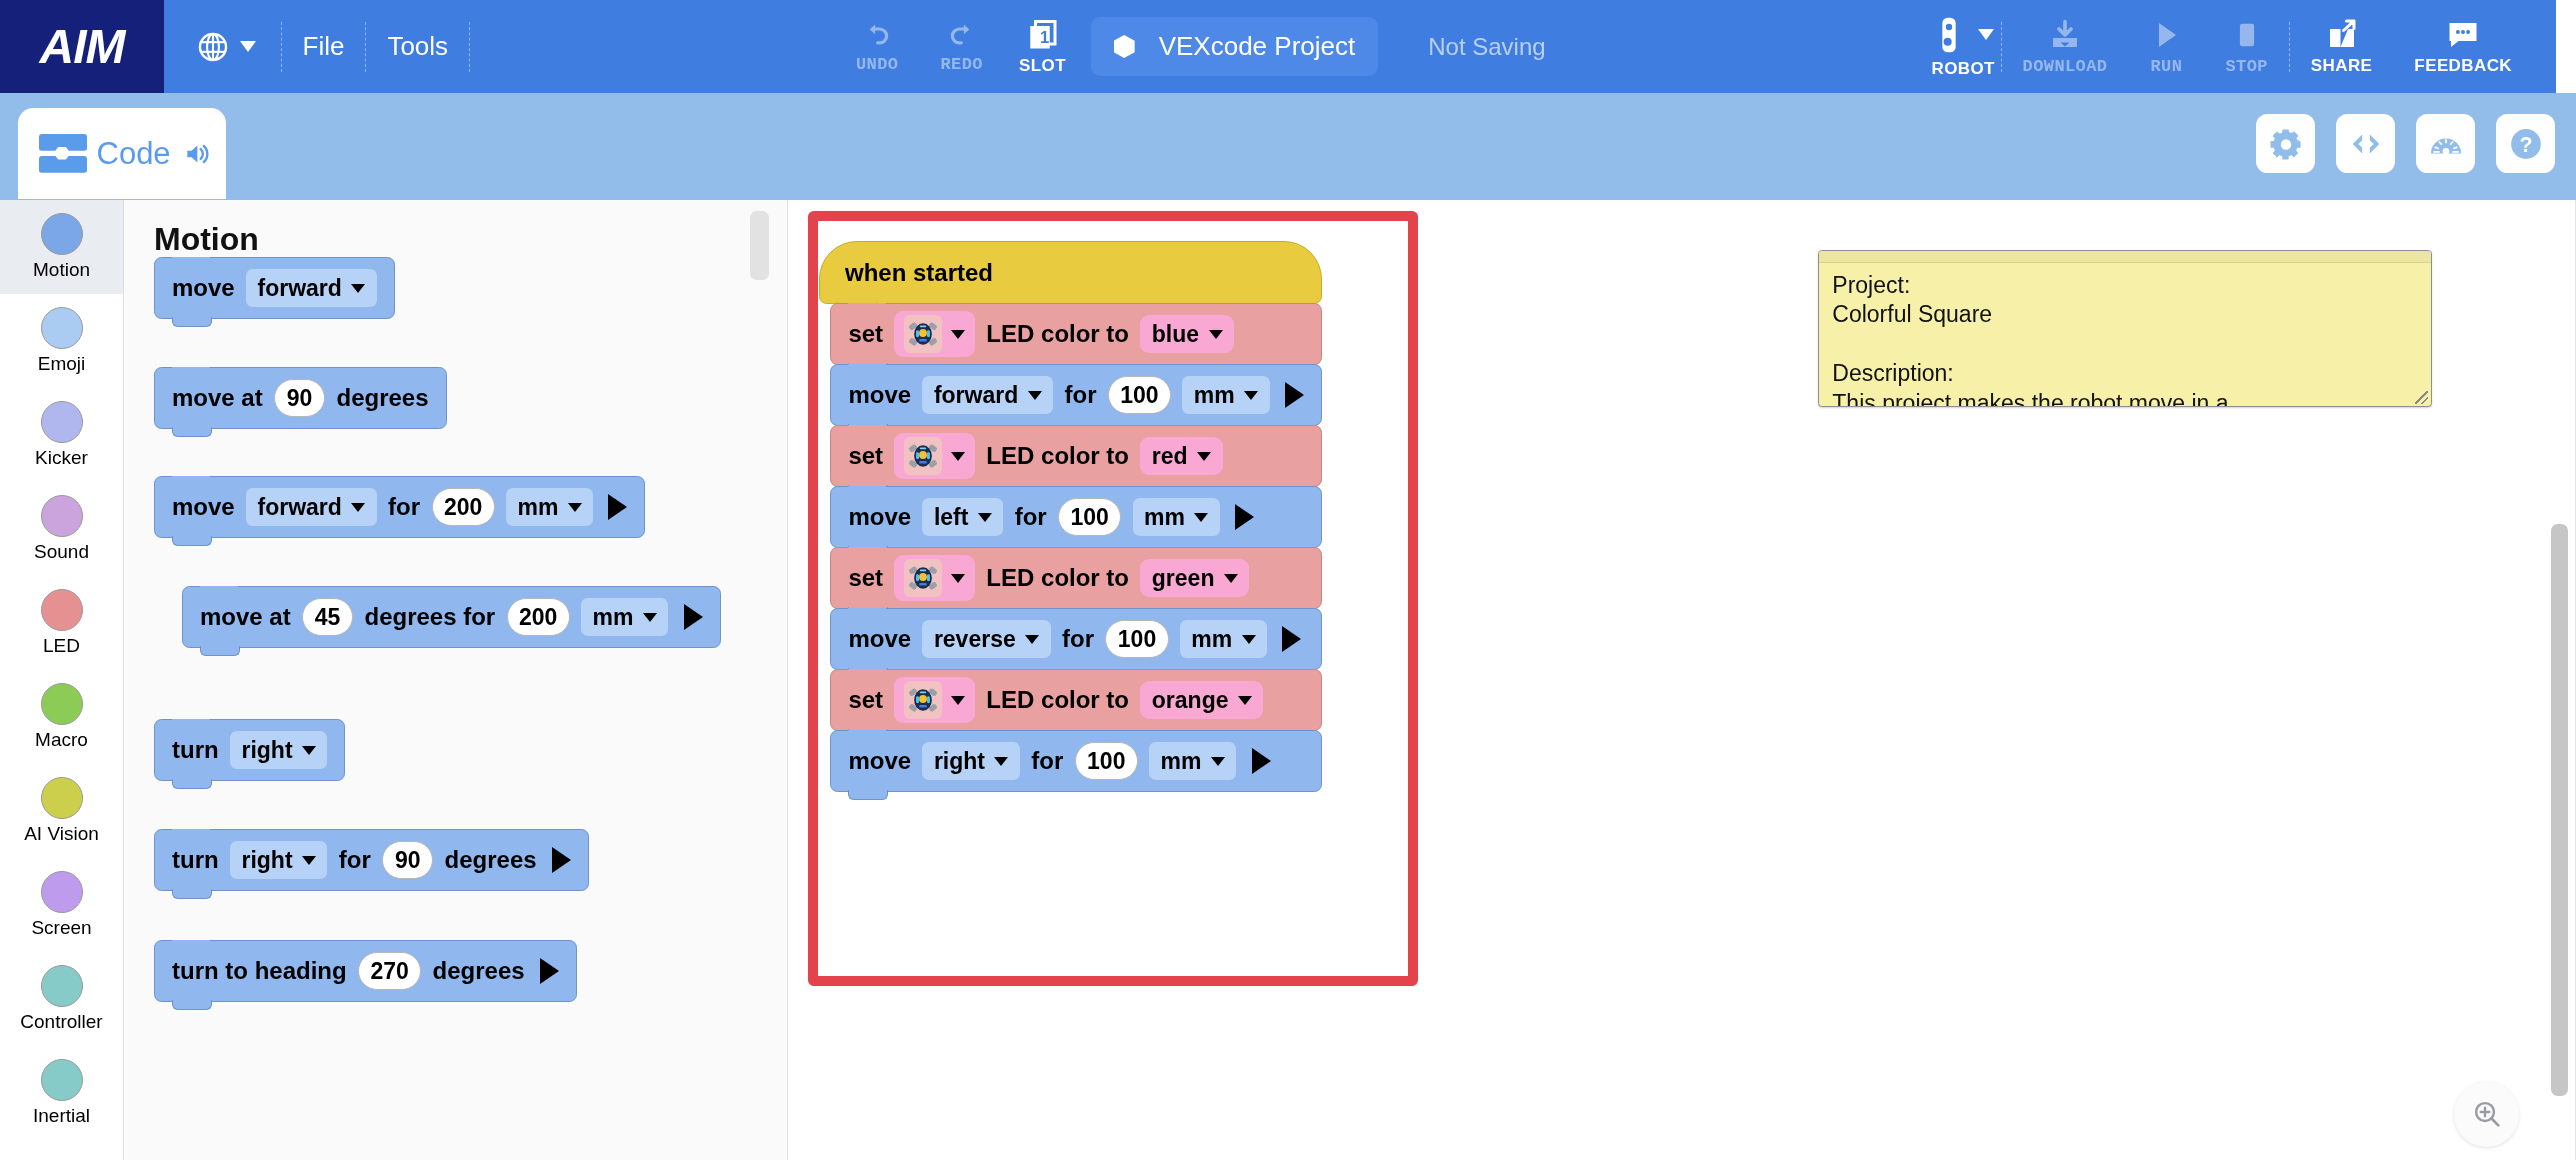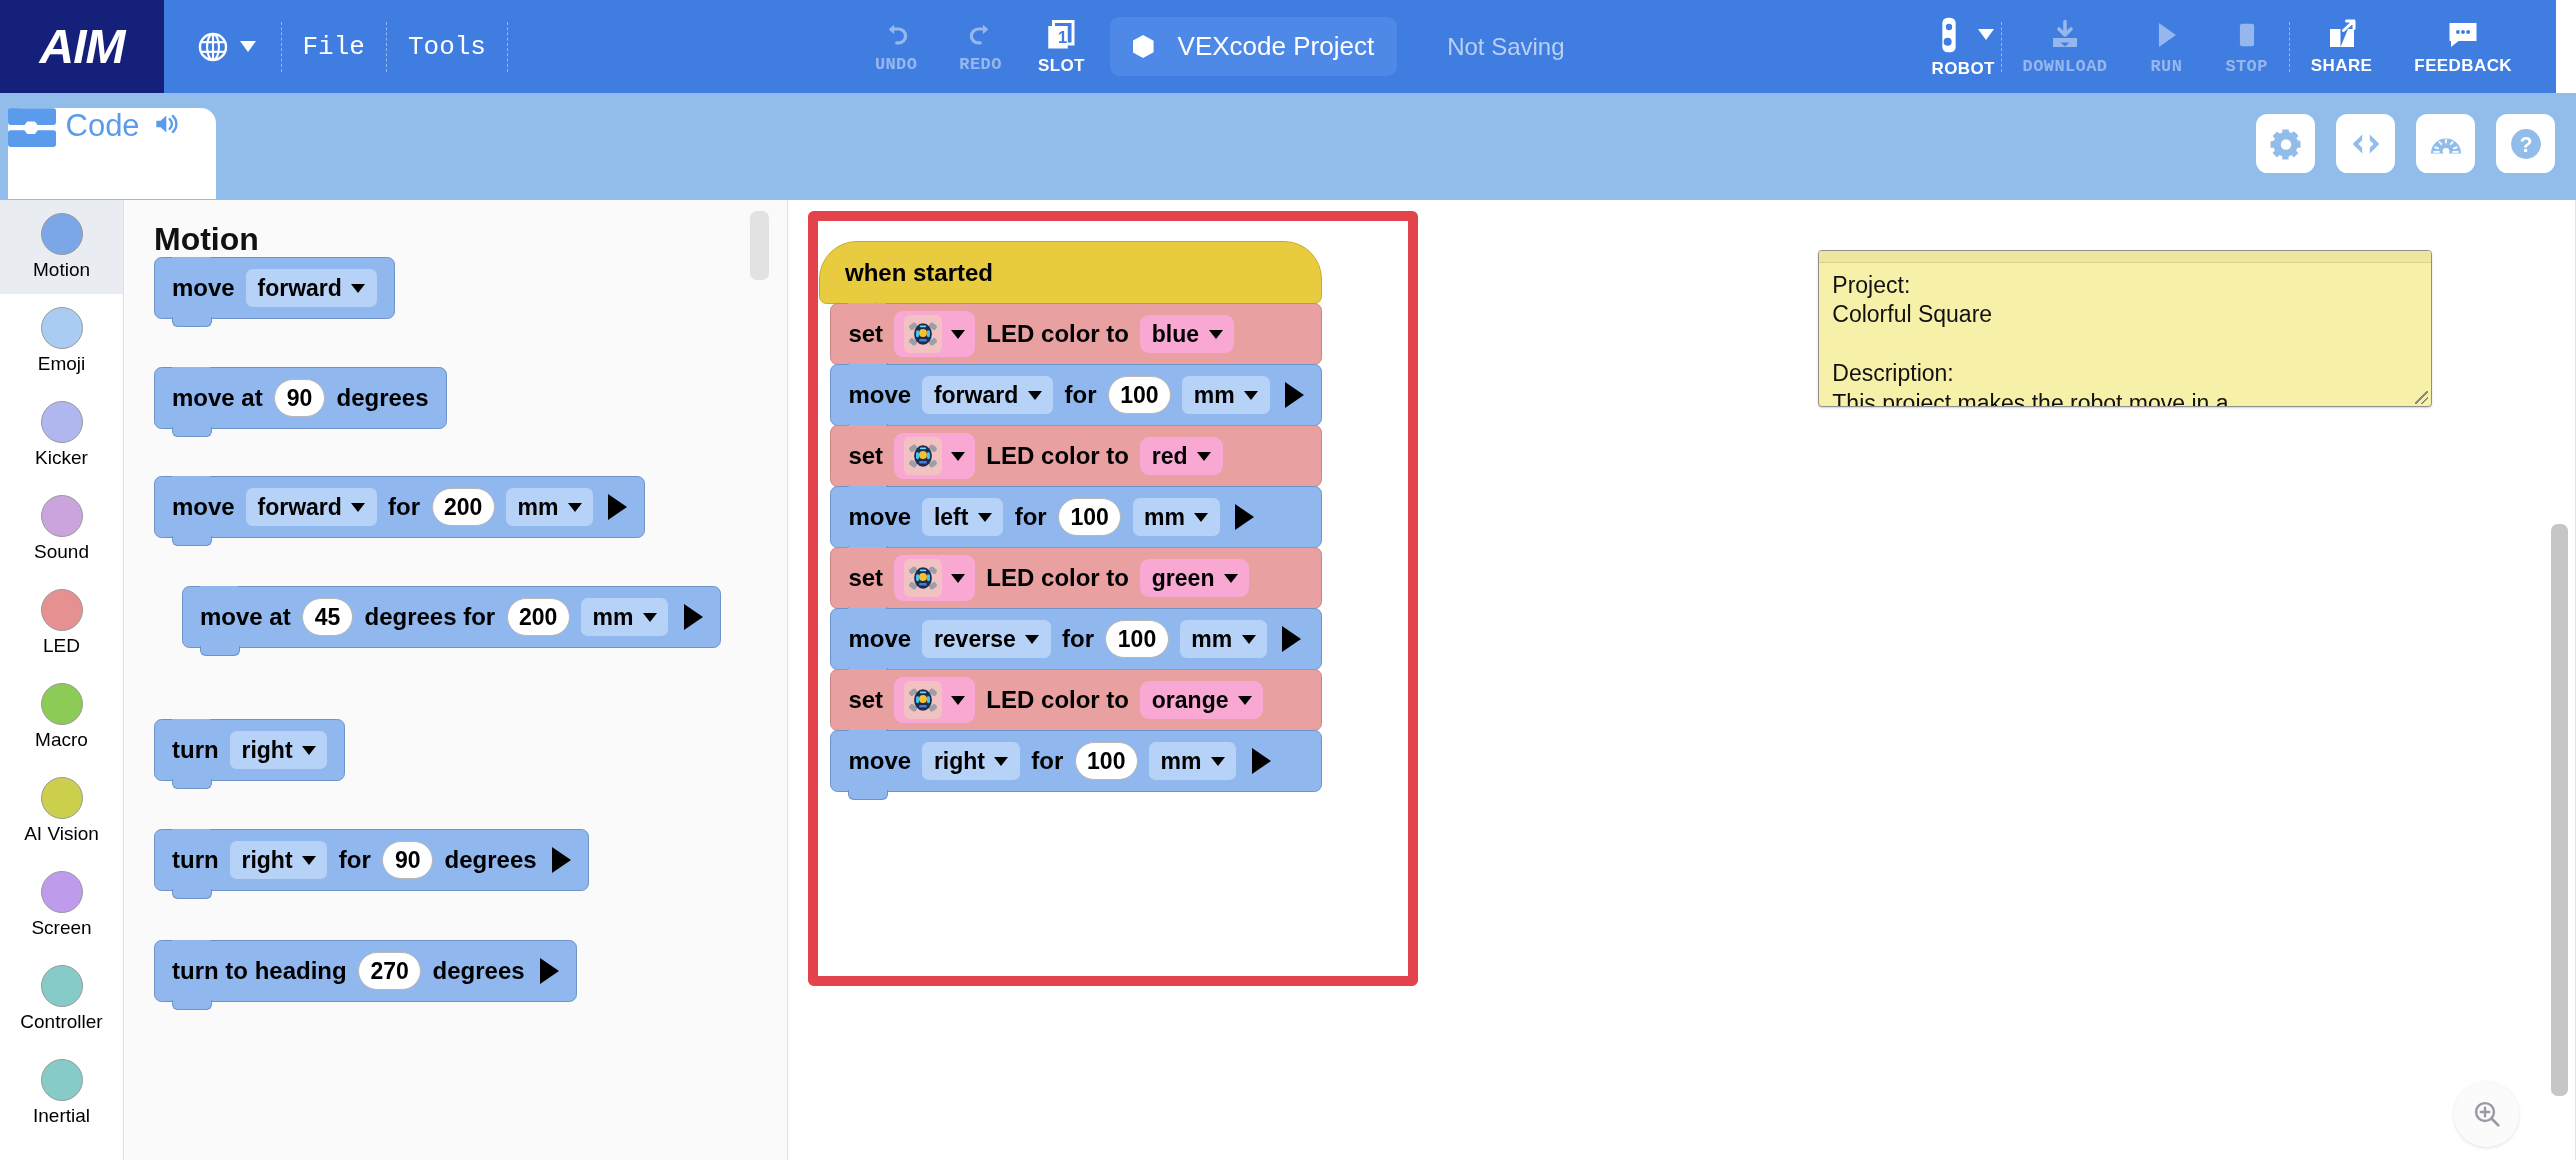--- a/index.html
+++ b/index.html
@@ -24,21 +24,21 @@
   .logo-text {
     color: #fff; font-size: 48px; font-weight: bold; font-style: italic;
     letter-spacing: -1px; font-family: "Liberation Sans", sans-serif;
   }
   .tb-group { display: flex; align-items: center; height: 93px; }
   .tb-item {
     display: flex; flex-direction: column; align-items: center; justify-content: center;
     color: #fff; padding: 0 21px; height: 93px; position: relative;
   }
   .tb-label { font-size: 17px; font-weight: bold; letter-spacing: 0.4px; margin-top: 3.8px; }
-  .tb-text { font-size: 26px; color: #fff; font-family: Liberation Mono, monospace; }
+  .tb-text { font-size: 26px; color: #fff; }
   .vdiv { width: 0; border-left: 1.9px dashed rgba(255,255,255,.45); height: 50px; align-self: center; }
   .dim { opacity: .45; font-family: Liberation Mono, monospace; }
   .globe-wrap { display:flex; align-items:center; gap:9.5px; padding: 0 25px 0 32px; }
   .caret-dn {
     width: 0; height: 0; border-left: 8.6px solid transparent; border-right: 8.6px solid transparent;
     border-top: 11.4px solid #fff;
   }
   .slot-item { padding: 0 15.2px; }
   .proj-pill {
     background: #4f89e8; border-radius: 9.5px; height: 59px; display: flex; align-items: center;
@@ -49,23 +49,23 @@
   .proj-name { color:#fff; font-size: 26px; }
   .saving { color: #b9d0f4; font-size: 24px; margin-left: 50px; }
   .spacer { flex: 1; }
 
   
   .secondbar {
     position: absolute; left: 0; top: 93px; width: 2576px; height: 107px;
     background: #92bdeb;
   }
   .code-tab {
-    position: absolute; left: 8px; top: 15.2px; width: 208px; height: 91px;
+    position: absolute; left: 18px; top: 15.2px; width: 208px; height: 91px;
     background: #fff; border-radius: 15.2px 15.2px 0 0;
-    display: flex; gap: 9.5px; 
+    display: flex; align-items: center; gap: 9.5px; padding-left: 21px;
   }
   .code-blocks-icon { width: 48px; height: 40px; position: relative; }
   .code-blocks-icon i {
     position:absolute; left:0; width: 48px; height: 17px; background:#5b9bec; display:block;
   }
   .code-blocks-icon i:nth-child(1){ top:0; border-radius: 2.9px;
      clip-path: polygon(0 0,100% 0,100% 100%, 62% 100%, 56% 78%, 40% 78%, 34% 100%, 0 100%); }
   .code-blocks-icon i:nth-child(2){ top:22px; border-radius: 2.9px;
      clip-path: polygon(0 0,34% 0, 40% 22%, 56% 22%, 62% 0, 100% 0,100% 100%,0 100%); }
   .code-tab-label { color:#5b9bec; font-size: 31px; }

